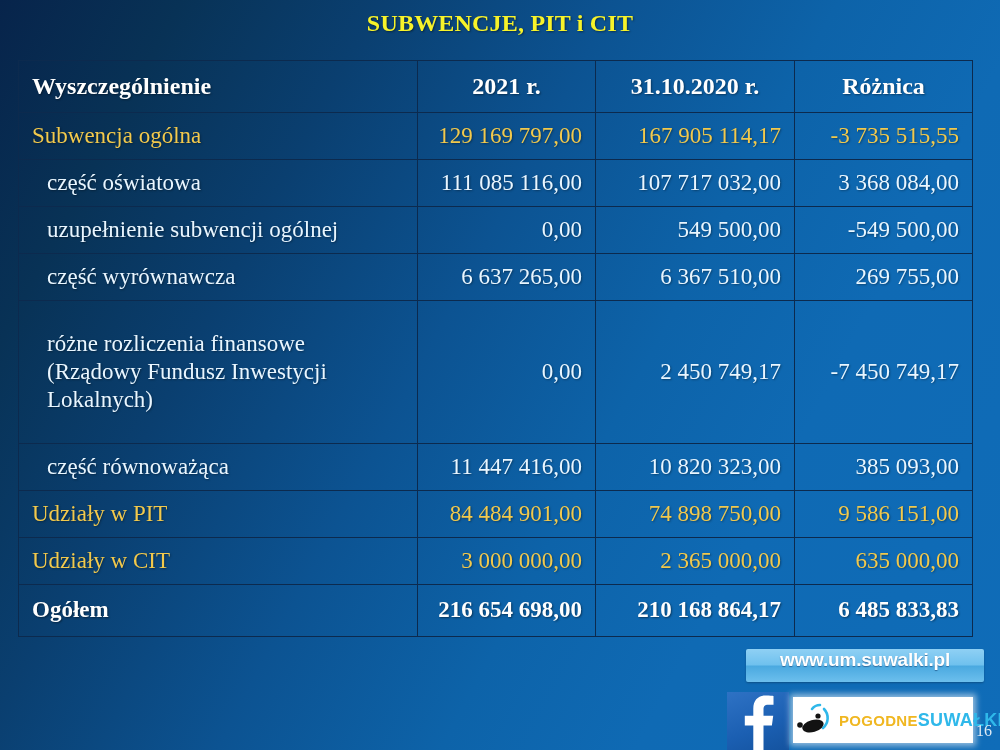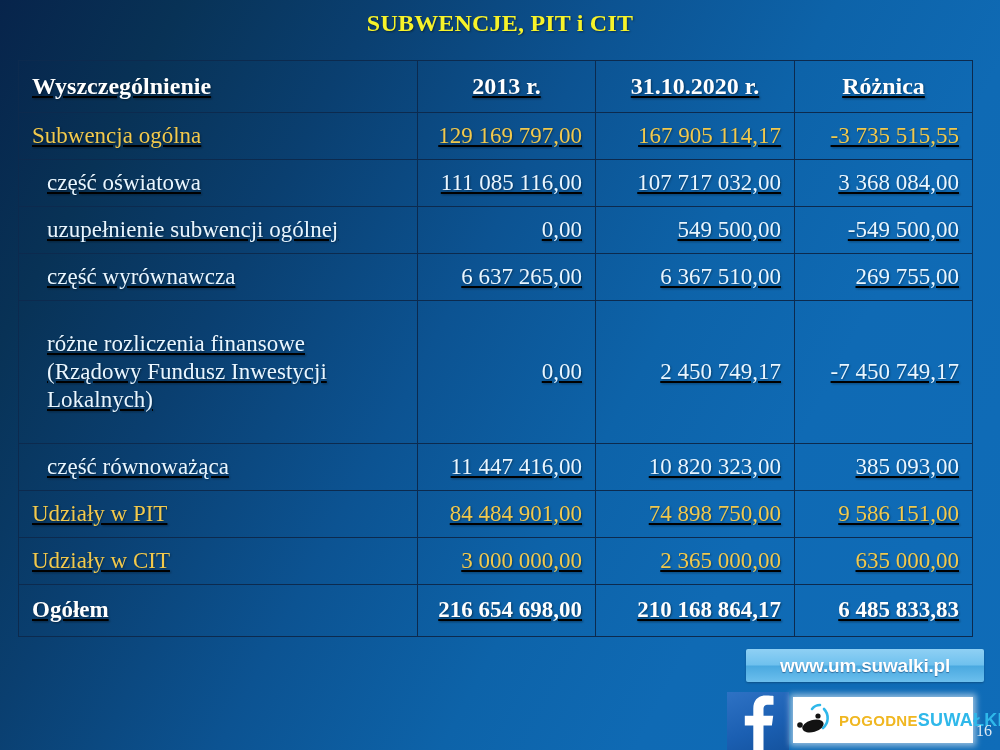--- a/index.html
+++ b/index.html
@@ -50,21 +50,20 @@
   }
 
   
   #budget-table {
     position: absolute;
     left: 18px;
     top: 60px;
     width: 954px;
     border-collapse: collapse;
     table-layout: fixed;
-    text-decoration: underline;
   }
 
   #budget-table col.c0 { width: 399px; }
   #budget-table col.c1 { width: 178px; }
   #budget-table col.c2 { width: 199px; }
   #budget-table col.c3 { width: 178px; }
 
   #budget-table td, #budget-table th {
     border: 1px solid #0c2a4e;
     padding: 0 13px;
@@ -104,21 +103,21 @@
   
   #url-bar {
     position: absolute;
     left: 746px;
     top: 649px;
     width: 238px;
     height: 33px;
     background: linear-gradient(180deg, #8fd0f4 0%, #6fc1ee 48%, #4aa9e0 52%, #6cbfed 100%);
     border-radius: 2px;
     display: flex;
-    align-items: center;
+    align-items: flex-start;
     justify-content: center;
     box-shadow: 0 1px 2px rgba(0,0,0,0.25);
   }
   #url-bar span {
     font-family: "Liberation Sans", "DejaVu Sans", sans-serif;
     font-weight: bold;
     font-size: 19px;
     color: #ffffff;
     letter-spacing: -0.2px;
     text-shadow: 0 1px 1px rgba(30,80,130,0.7);
@@ -180,21 +179,21 @@
   <table id="budget-table">
     <colgroup>
       <col class="c0">
         <col class="c1">
         <col class="c2">
         <col class="c3">
     </colgroup>
     <thead>
       <tr>
         <th class="lbl">Wyszczególnienie</th>
-        <th class="num">2013 r.</th>
+        <th class="num">2021 r.</th>
         <th class="num">31.10.2020 r.</th>
         <th class="num">Różnica</th>
       </tr>
     </thead>
     <tbody id="table-body">
         <tr class="r-normal">
           <td class="label gold">Subwencja ogólna</td>
           <td class="num gold">129 169 797,00</td>
           <td class="num gold">167 905 114,17</td>
           <td class="num gold">-3 735 515,55</td>

